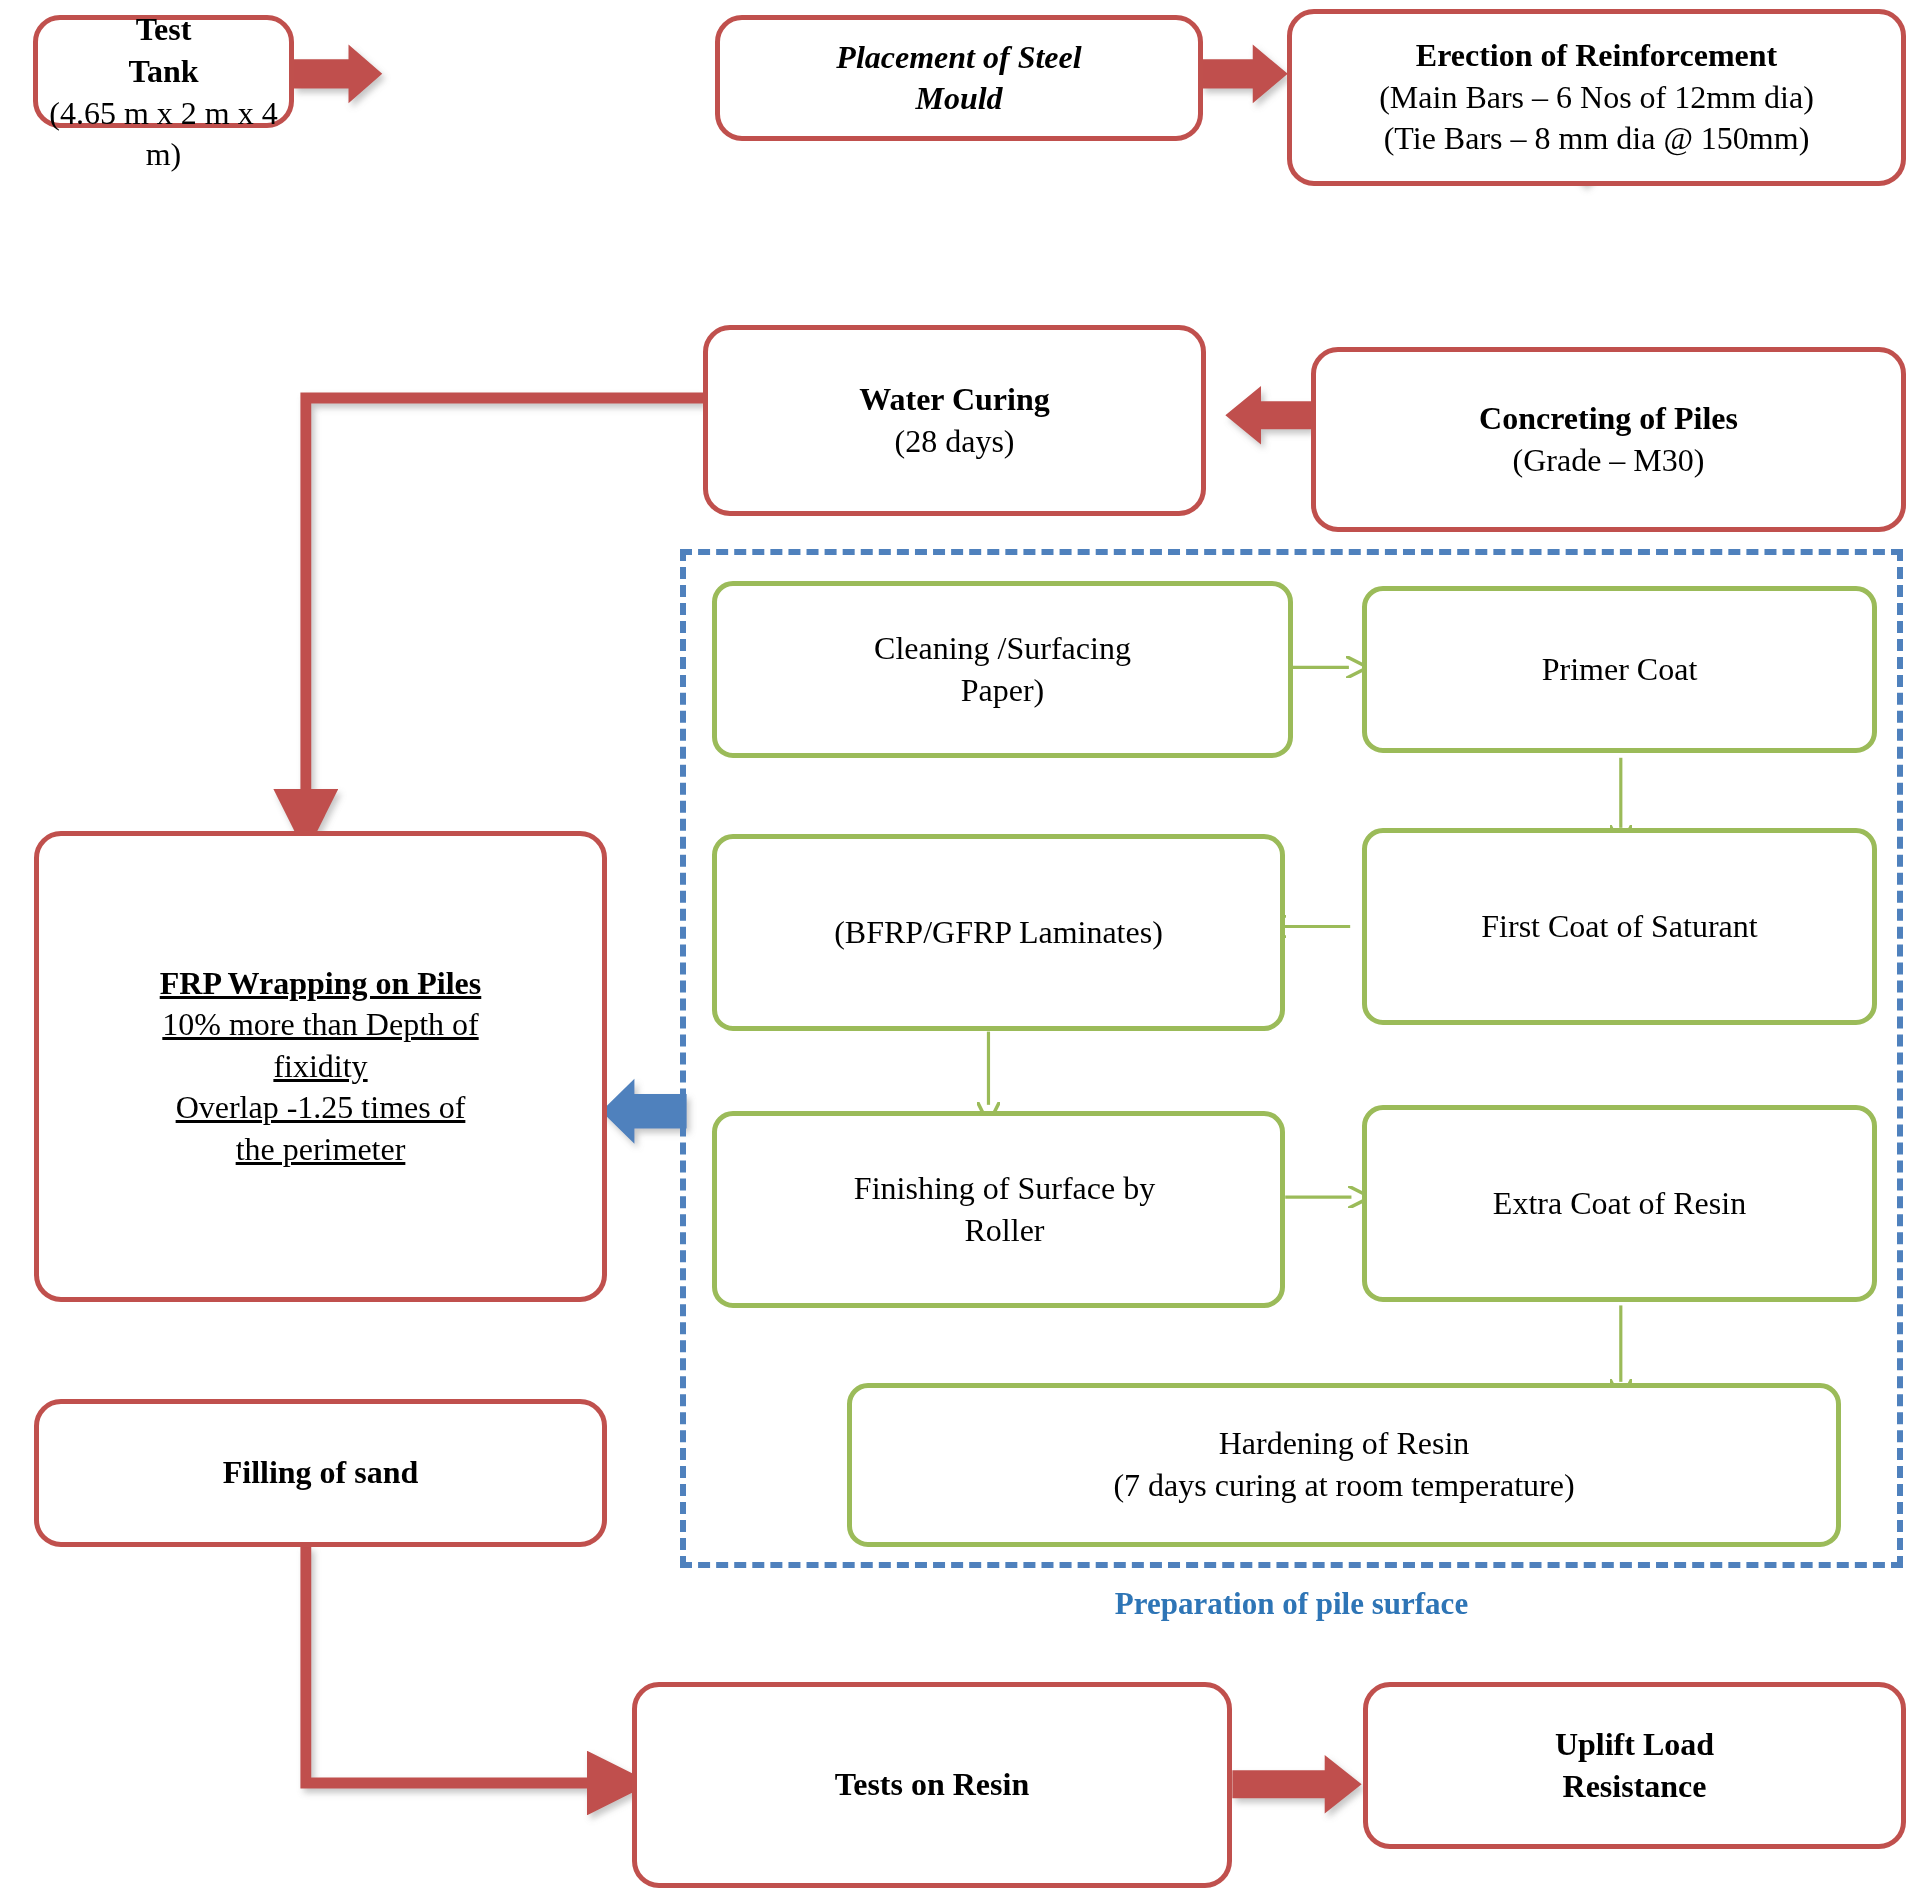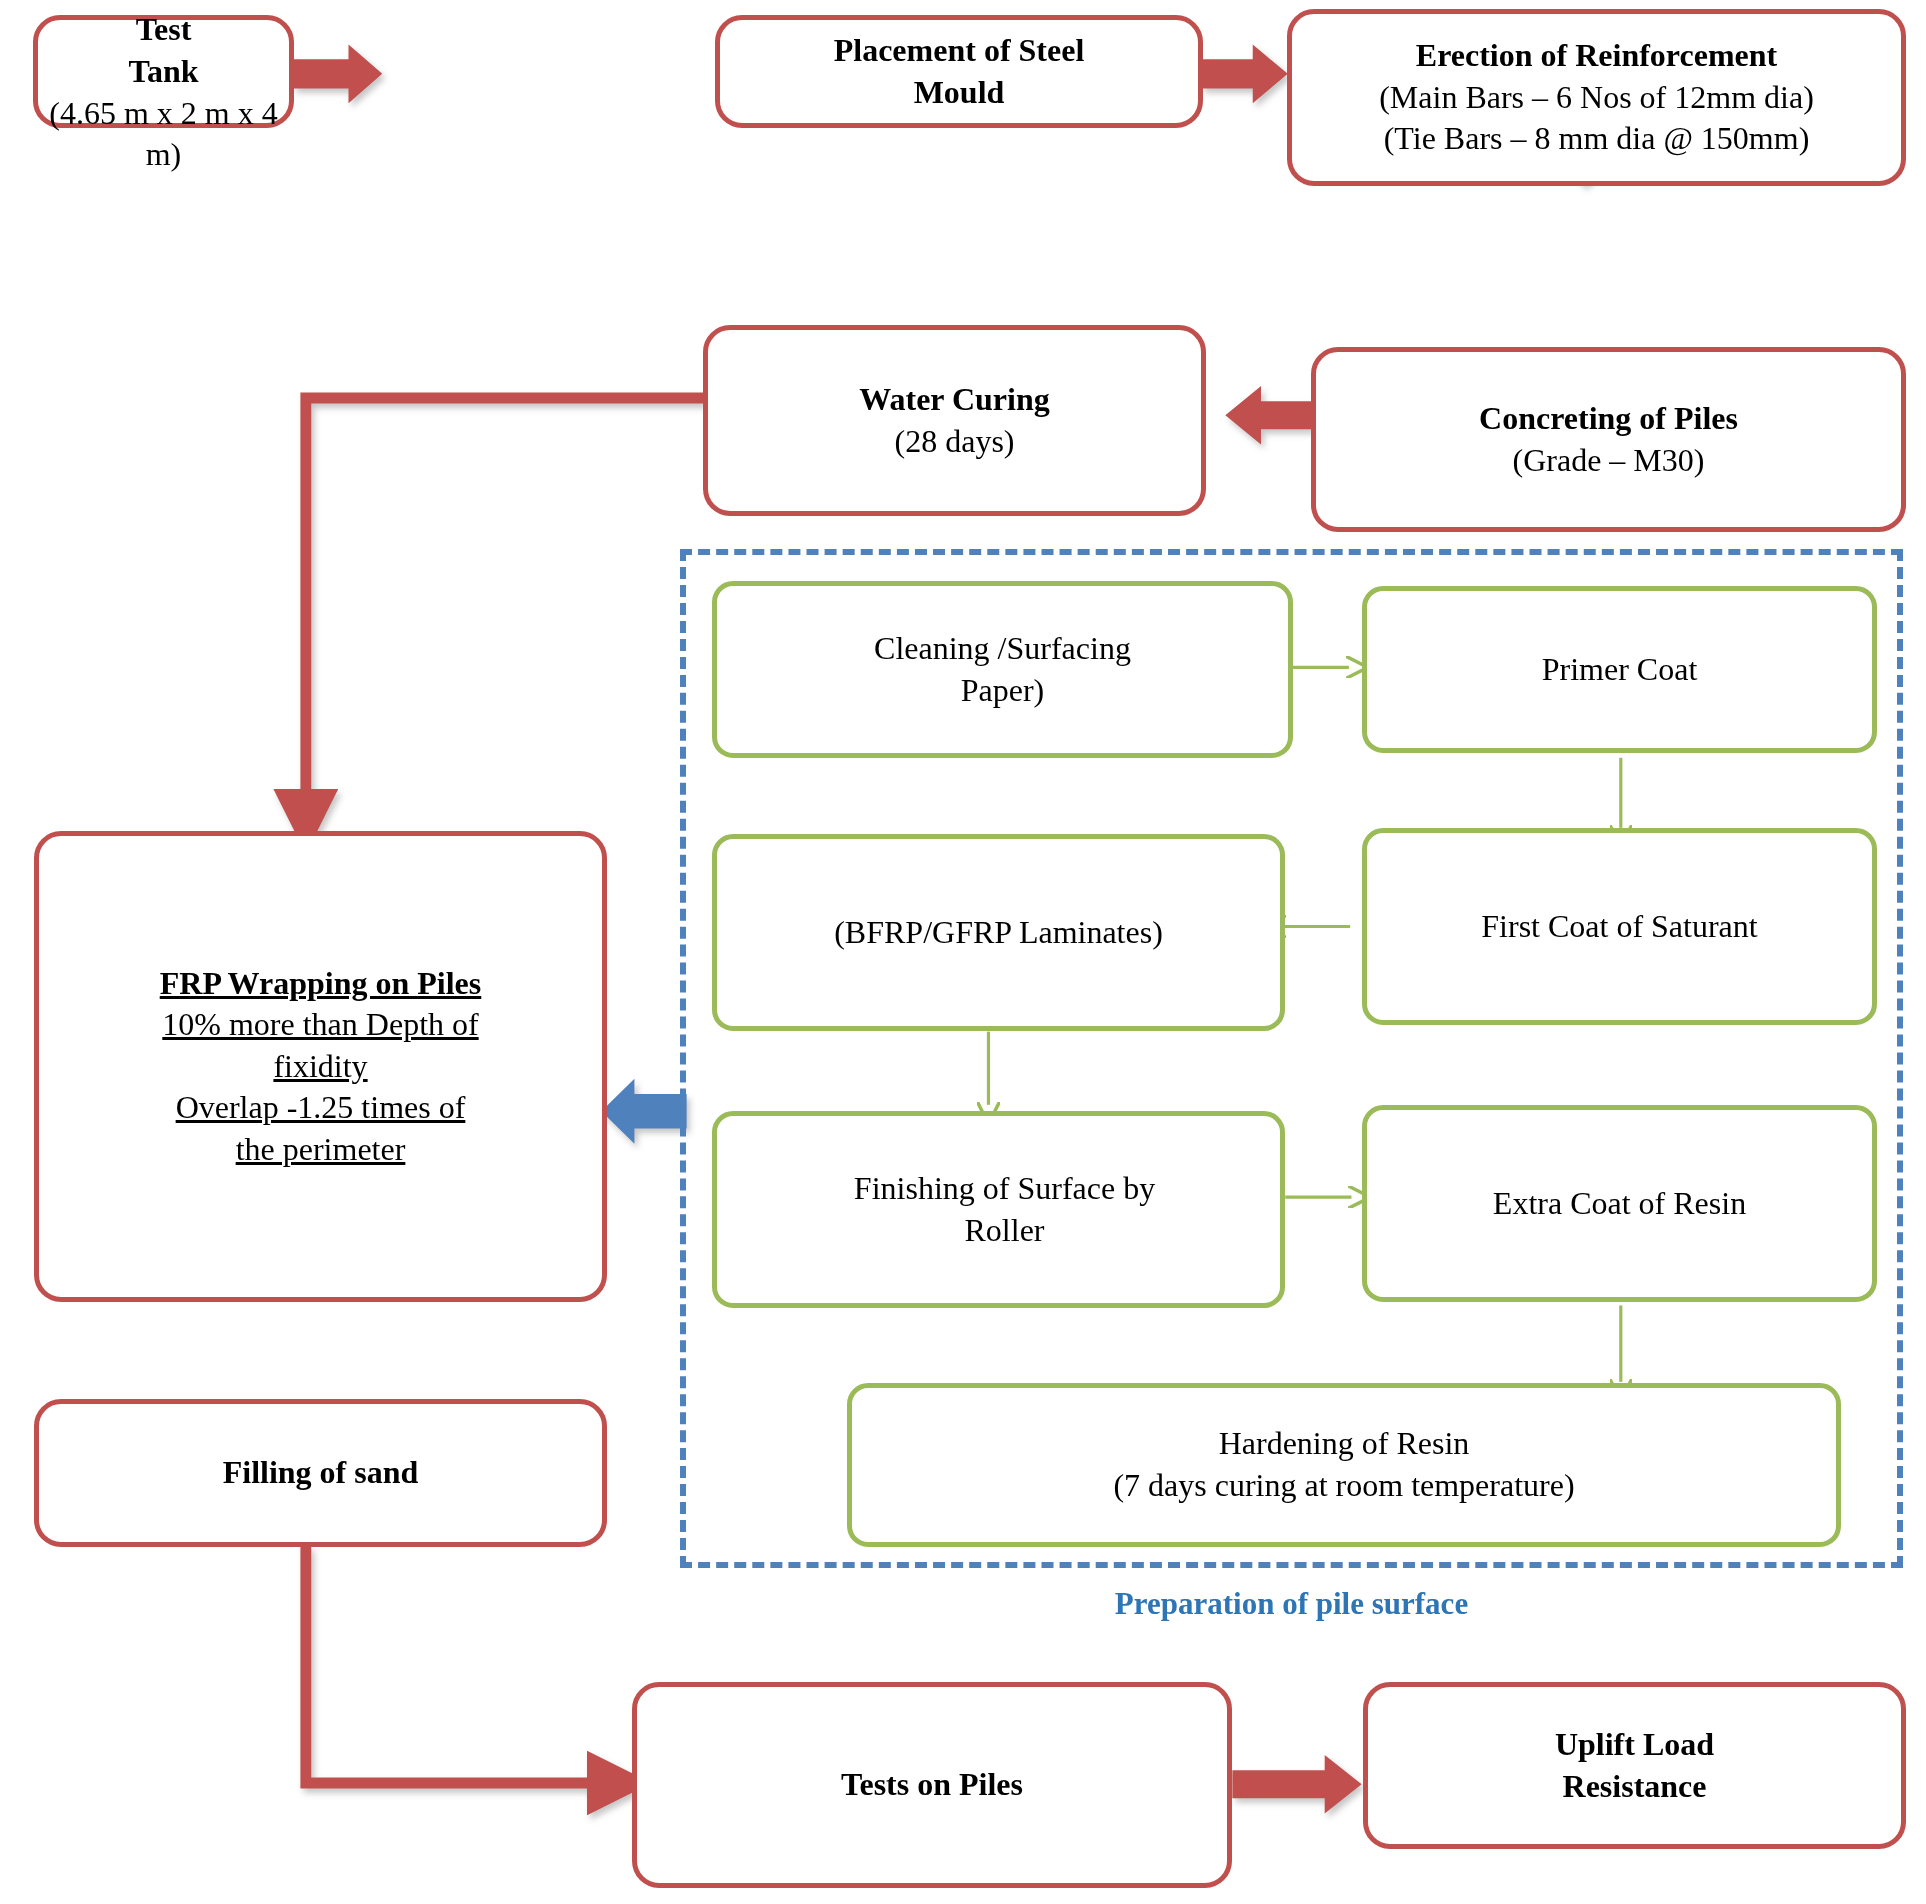--- a/index.html
+++ b/index.html
@@ -157,21 +157,21 @@
   <div class="dashed-group" style="left:680px; top:549px; width:1223px; height:1019px;"></div>
 
   <div class="group-caption" style="left:680px; top:1586px; width:1223px;">Preparation of pile surface</div>
 
   <div class="node red" style="left:33px; top:15.3px; width:261px; height:113px;">
     <span class="ln b f50">Construction of Test</span>
     <span class="ln b f50">Tank</span>
     <span class="ln n f50">(4.65 m x 2 m x 4 m)</span>
   </div>
 
-  <div class="node red" style="left:715px; top:15.3px; width:488px; height:113px;">
+  <div class="node red" style="left:715px; top:15.3px; width:488px; height:126px;font-style:italic;">
     <span class="ln b f50">Placement of Steel</span>
     <span class="ln b f50">Mould</span>
   </div>
 
   <div class="node red" style="left:1287px; top:9px; width:619px; height:177px;">
     <span class="ln b f50">Erection of Reinforcement</span>
     <span class="ln n f50">(Main Bars – 6 Nos of 12mm dia)</span>
     <span class="ln n f50">(Tie Bars – 8 mm dia @ 150mm)</span>
   </div>
 
@@ -191,21 +191,21 @@
     <span class="ln n f50">fixidity</span>
     <span class="ln n f50">Overlap -1.25 times of</span>
     <span class="ln n f50">the perimeter</span>
   </div>
 
   <div class="node red" style="left:34px; top:1399px; width:573px; height:148px;">
     <span class="ln b f50">Filling of sand</span>
   </div>
 
   <div class="node red" style="left:632px; top:1682px; width:600px; height:206px;">
-    <span class="ln b f50">Tests on Piles</span>
+    <span class="ln b f50">Tests on Resin</span>
   </div>
 
   <div class="node red" style="left:1363px; top:1682px; width:543px; height:167px;">
     <span class="ln b f50">Uplift Load</span>
     <span class="ln b f50">Resistance</span>
   </div>
 
   <div class="node green" style="left:712px; top:581px; width:581px; height:177px;">
     <span class="ln n f50">Cleaning /Surfacing</span>
     <span class="ln n f50">Paper)</span>

